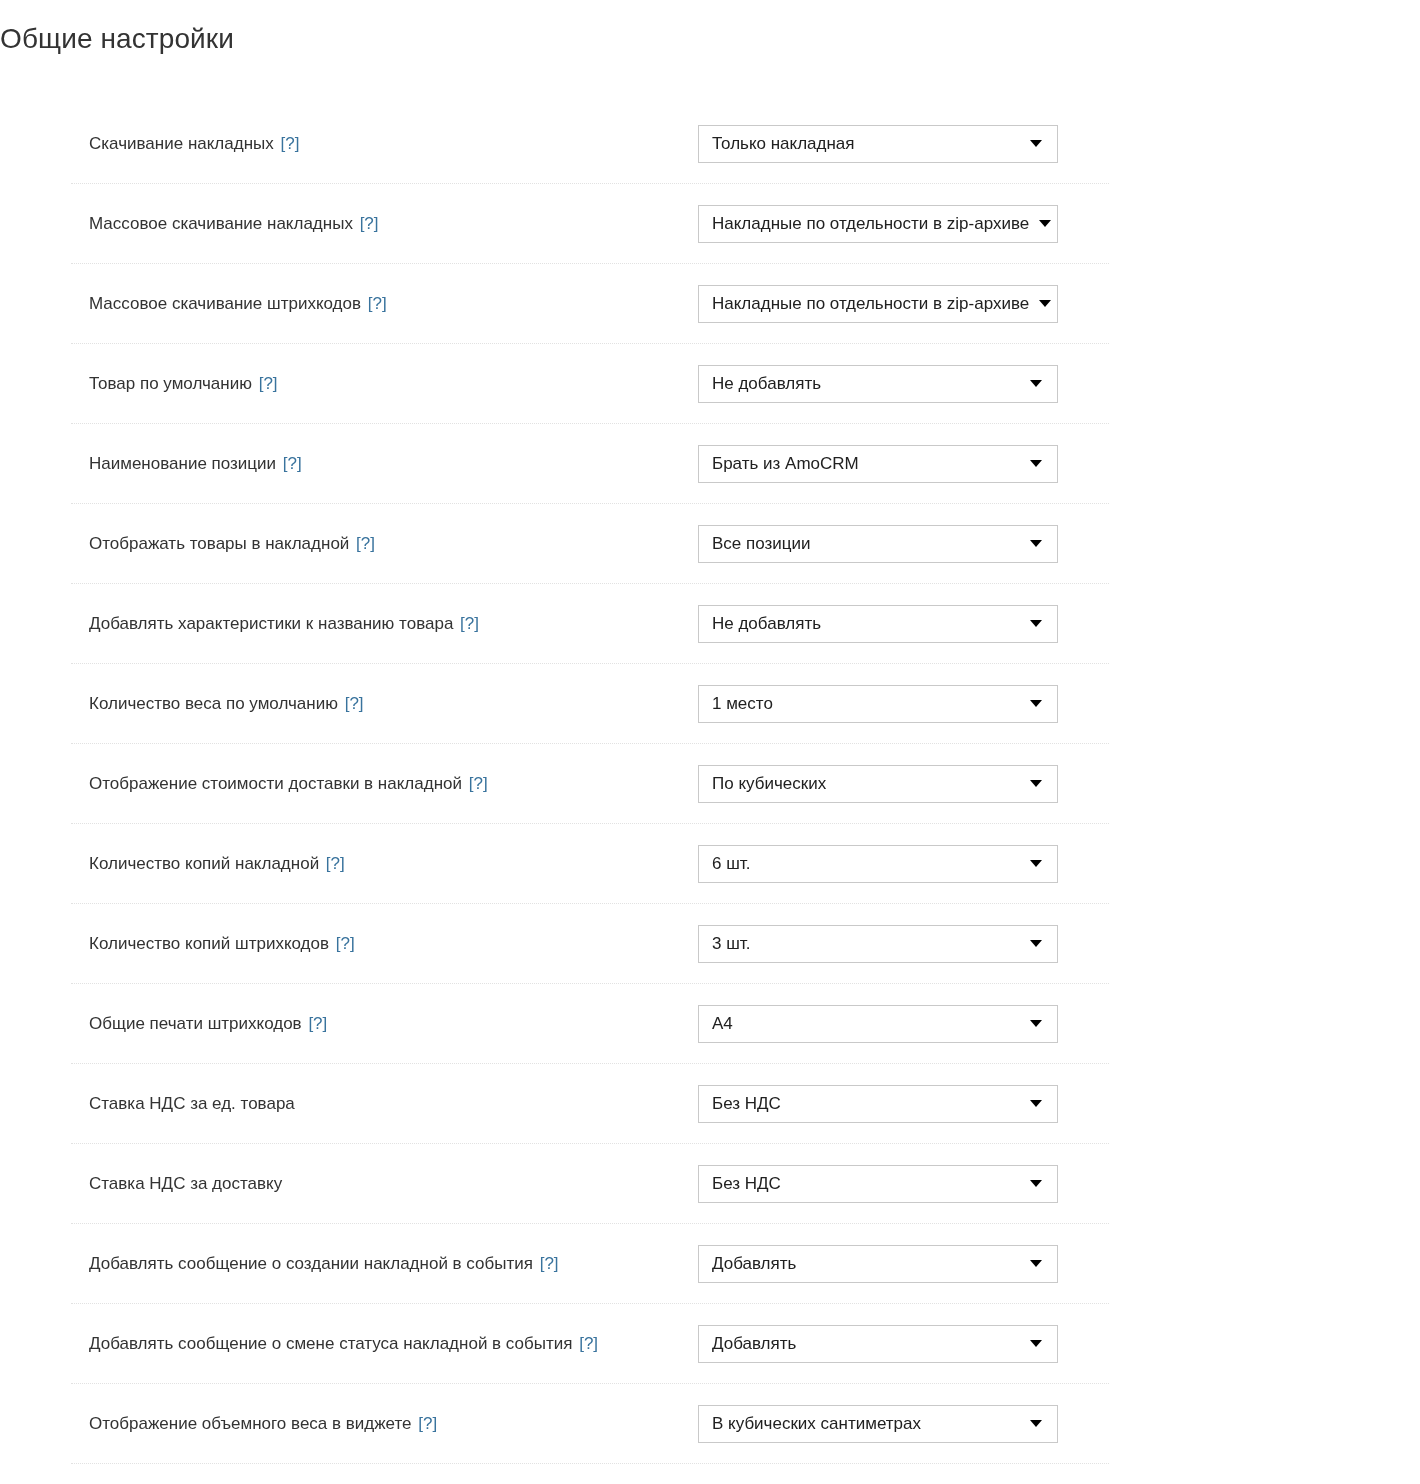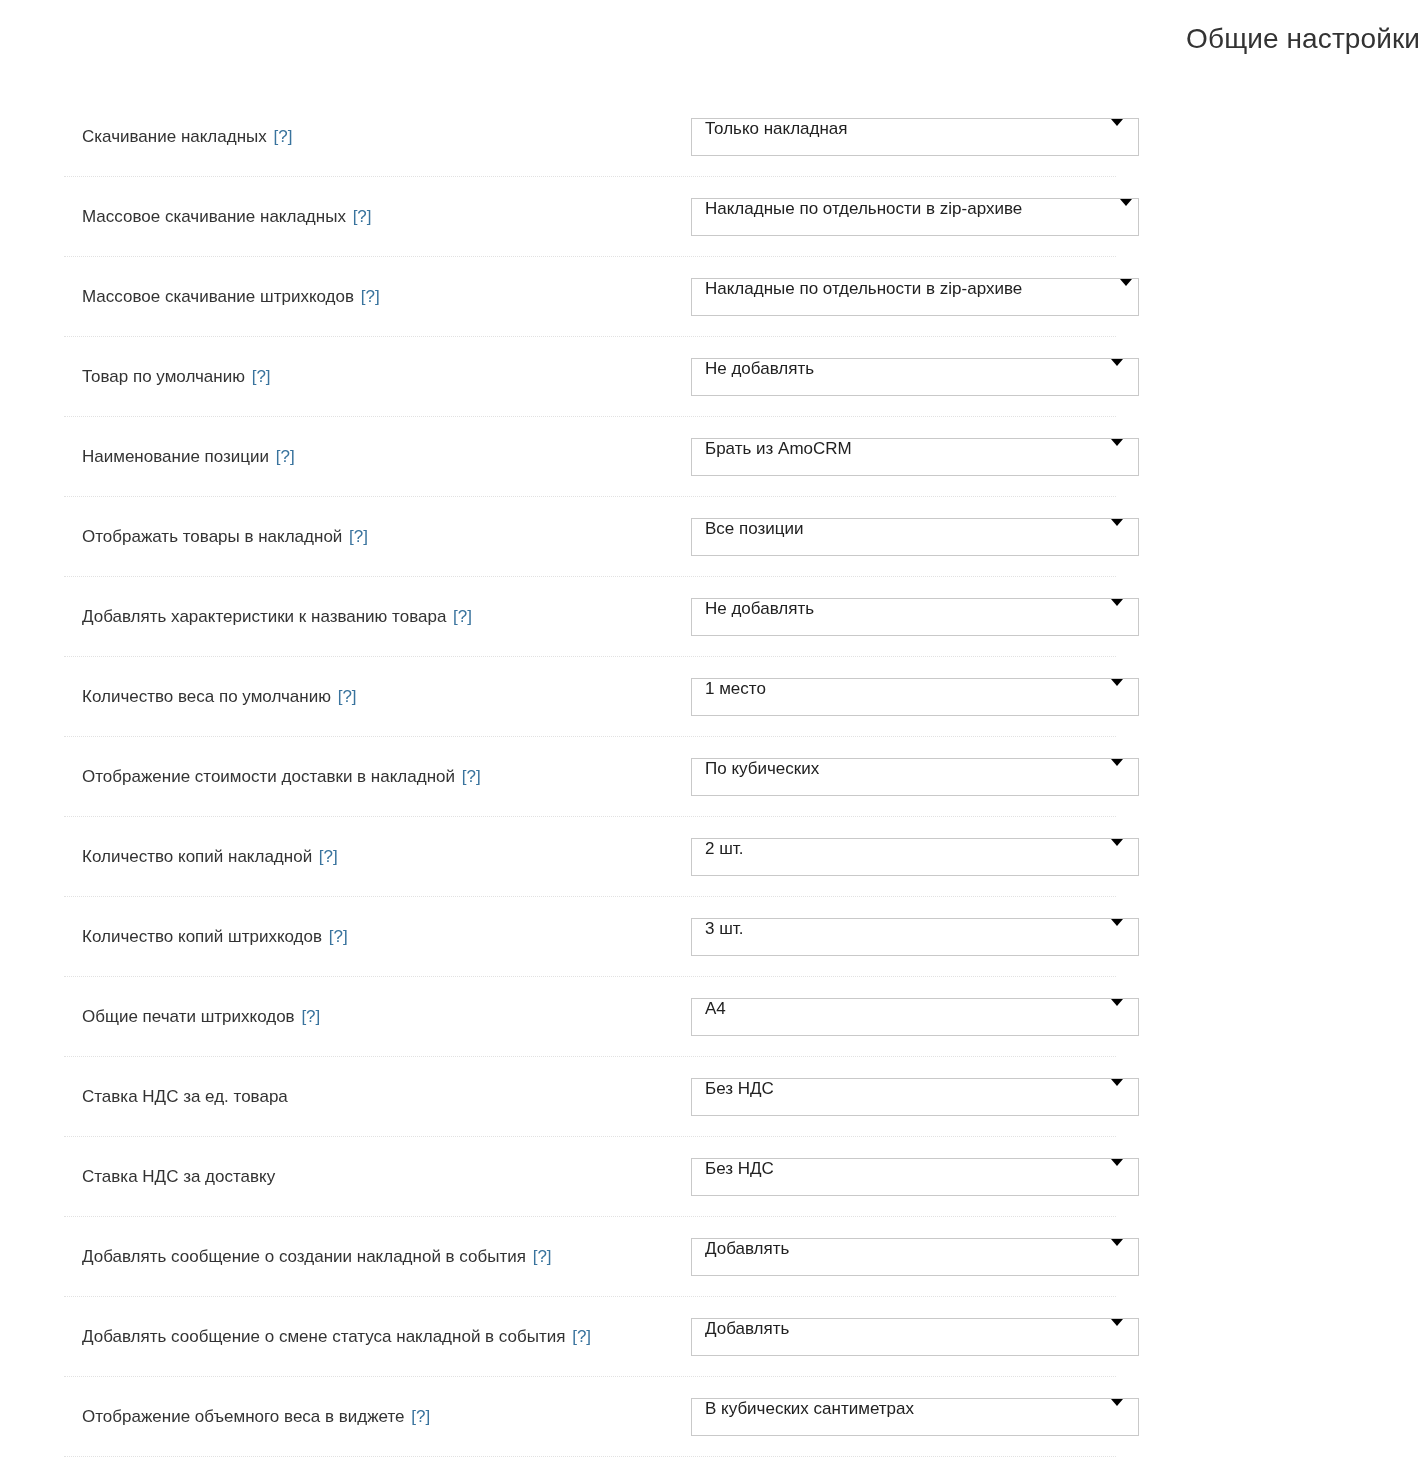--- a/index.html
+++ b/index.html
@@ -15,32 +15,32 @@
     color: #333333;
     -webkit-font-smoothing: antialiased;
   }
 
   .page {
     position: relative;
     width: 1420px;
   }
 
   .page-title {
-    text-align: right;
+    text-align: left;
     font-size: 28px;
     font-weight: 400;
     color: #333333;
     margin: 0;
     padding: 22px 0 0 0;
     line-height: 1.2;
     letter-spacing: 0.1px;
   }
 
   .settings-list {
-    margin: 0;
+    margin: 7px;
     padding: 0;
     list-style: none;
     position: relative;
     top: 41px;
   }
 
   .setting-row {
     position: relative;
     height: 80px;
     box-sizing: border-box;
@@ -83,27 +83,27 @@
     text-decoration: none;
     margin-left: 2px;
     cursor: pointer;
   }
 
   .select-wrap {
     position: absolute;
     left: 691px;
     top: 50%;
     transform: translateY(-50%);
-    width: 448px;
+    width: 360px;
     height: 38px;
     box-sizing: border-box;
     border: 1px solid #c9c9c9;
     background: #ffffff;
     display: flex;
-    align-items: flex-start;
+    align-items: center;
     cursor: pointer;
   }
 
   .select-value {
     font-size: 17px;
     line-height: 20px;
     color: #212121;
     padding-left: 13px;
     white-space: nowrap;
     overflow: hidden;
@@ -216,21 +216,21 @@
           <div class="select-wrap" role="combobox" tabindex="0">
             <span class="select-value">По кубических</span>
             <span class="select-arrow"></span>
           </div>
         </div>
       </li>
       <li class="setting-row">
         <div class="row-inner">
           <div class="setting-label"><span>Количество копий накладной</span> <a class="help-link" href="#">[?]</a></div>
           <div class="select-wrap" role="combobox" tabindex="0">
-            <span class="select-value">2 шт.</span>
+            <span class="select-value">6 шт.</span>
             <span class="select-arrow"></span>
           </div>
         </div>
       </li>
       <li class="setting-row">
         <div class="row-inner">
           <div class="setting-label"><span>Количество копий штрихкодов</span> <a class="help-link" href="#">[?]</a></div>
           <div class="select-wrap" role="combobox" tabindex="0">
             <span class="select-value">3 шт.</span>
             <span class="select-arrow"></span>

